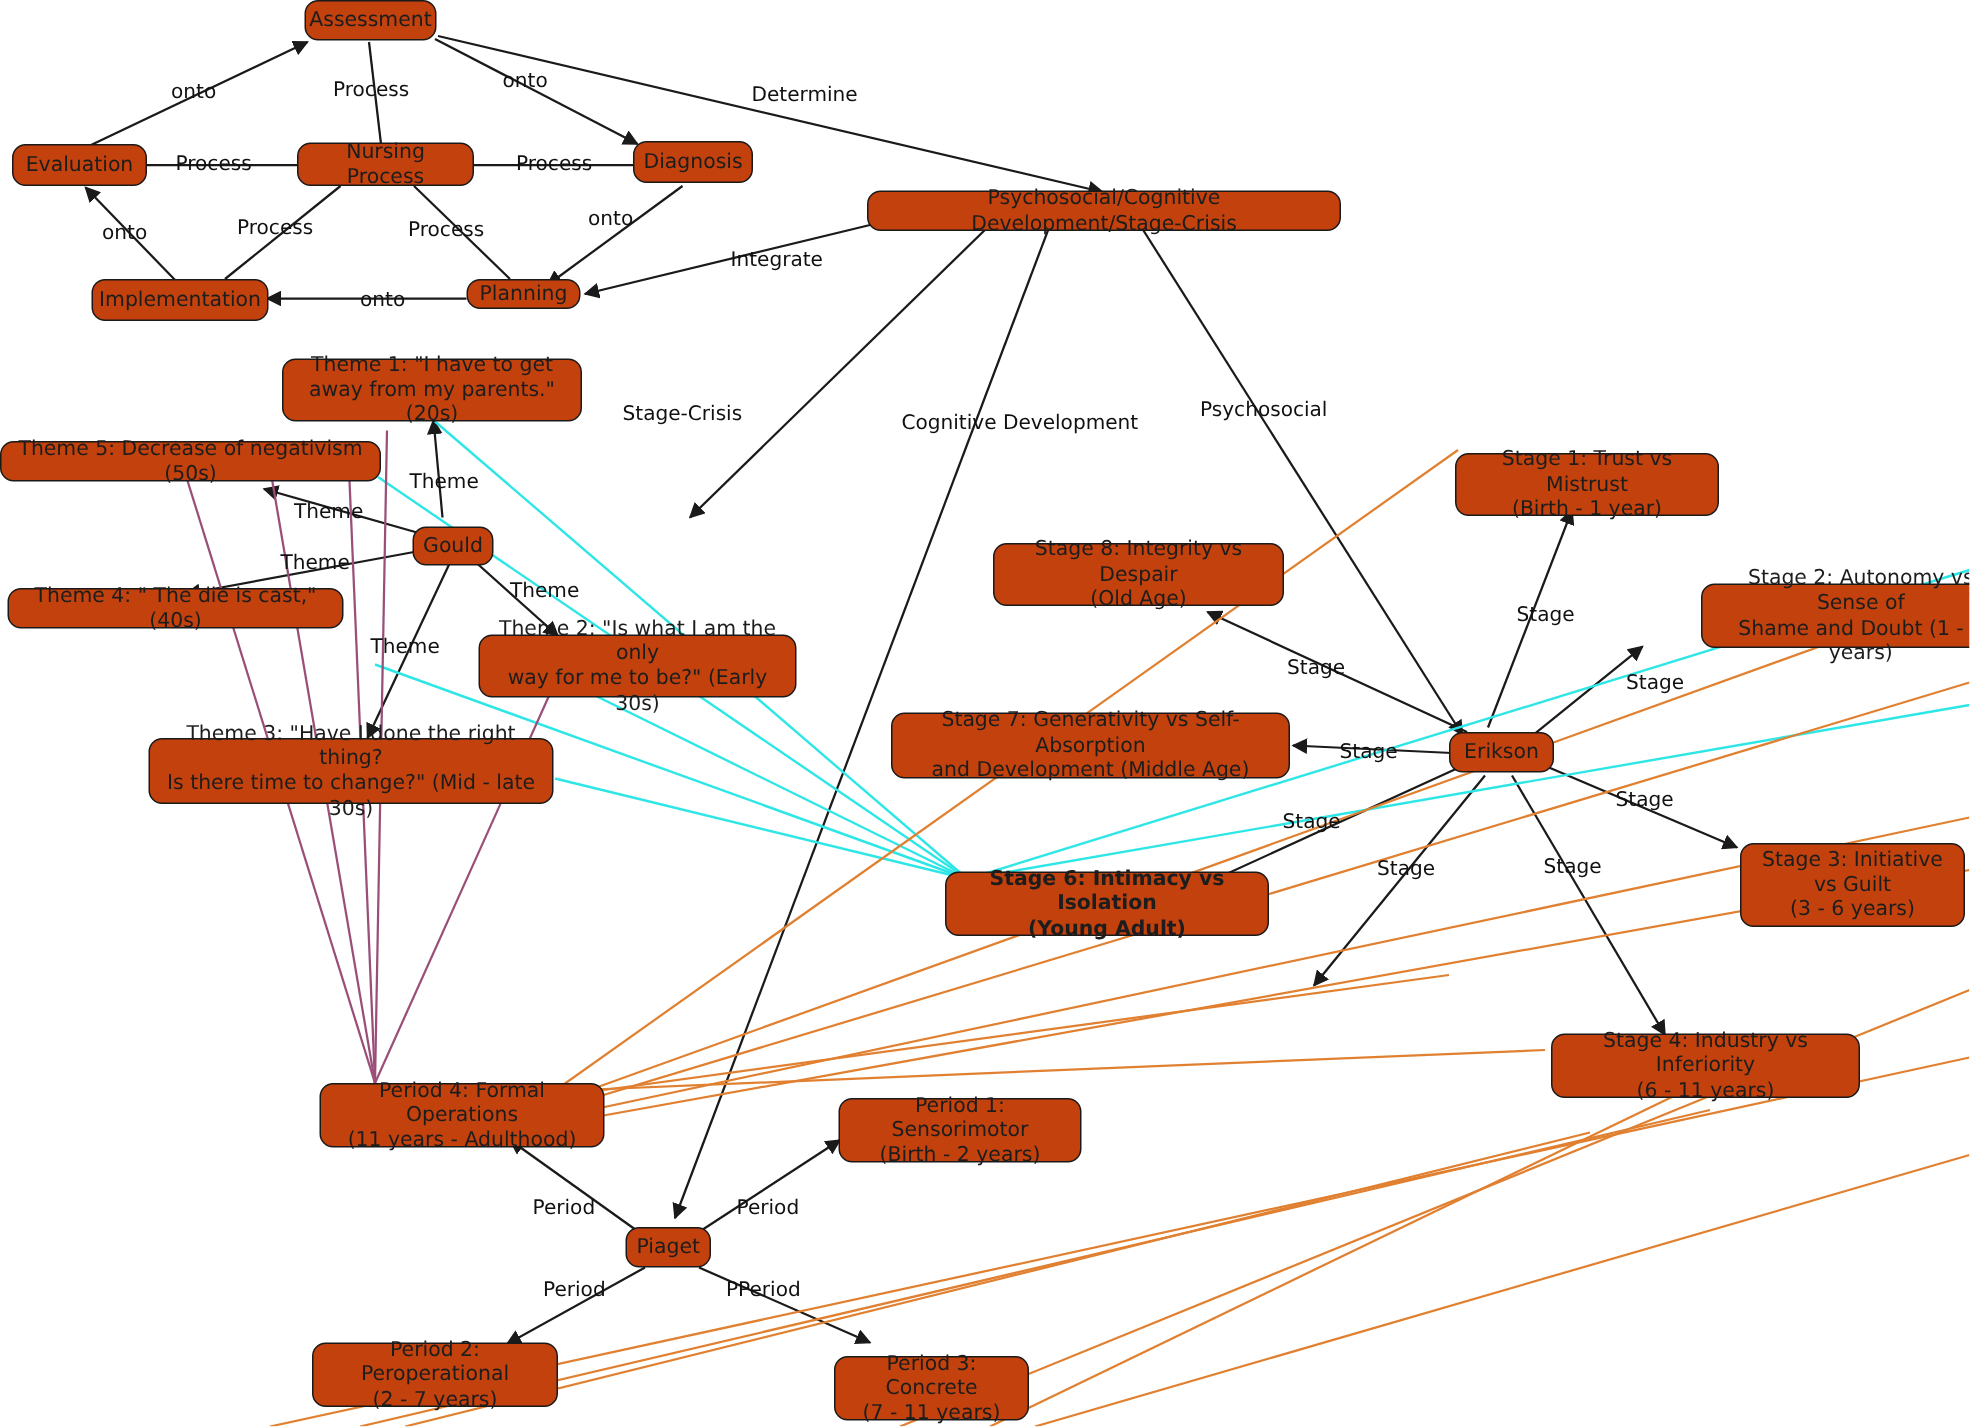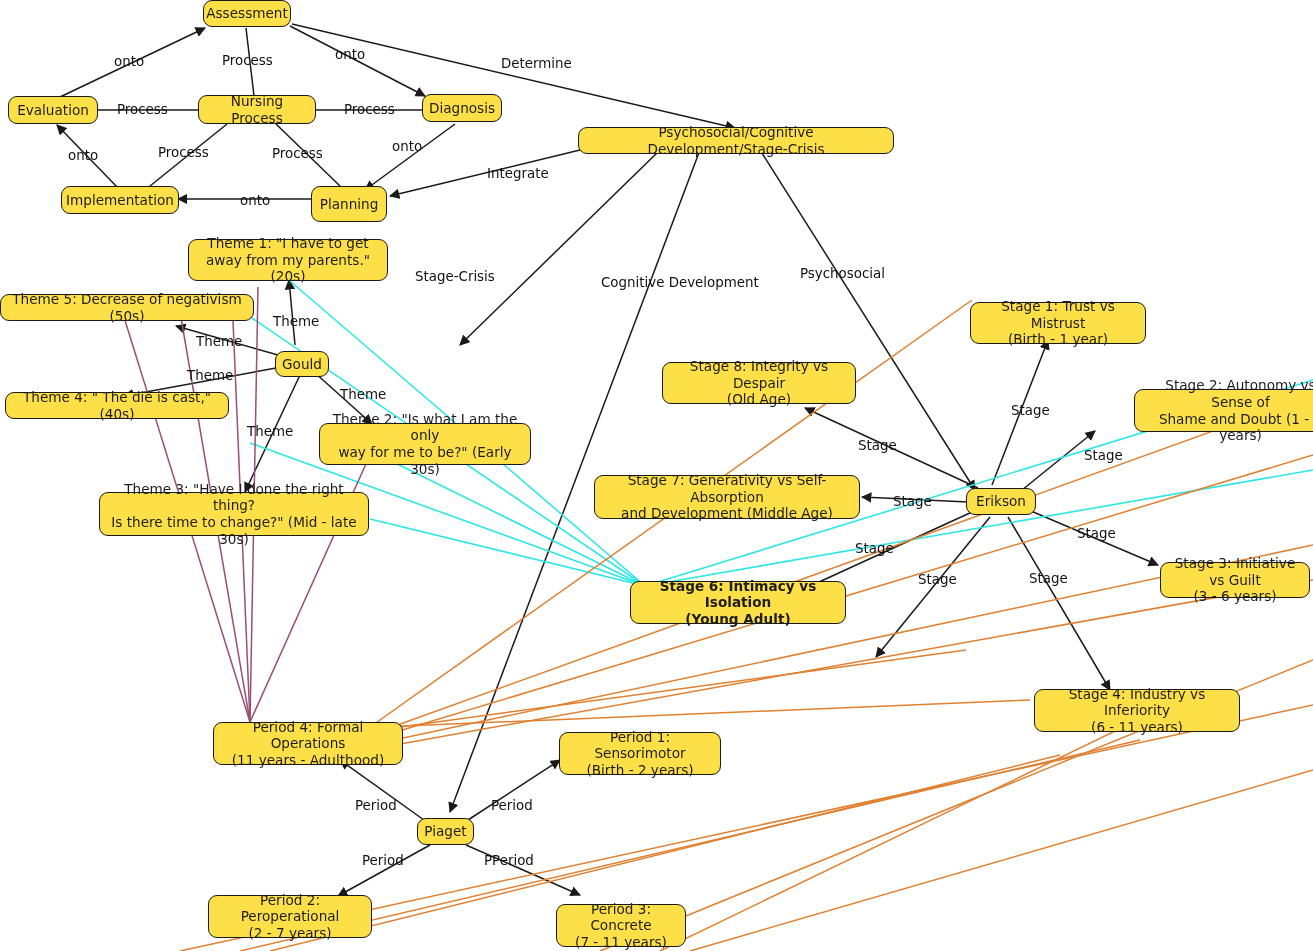--- a/index.html
+++ b/index.html
@@ -1,19 +1,19 @@
 <!DOCTYPE html>
 <html><head>
 <meta charset="utf-8">
 <style>
   html,body{margin:0;padding:0;background:#ffffff;}
   #stage{position:relative;width:1313px;height:951px;background:#ffffff;
          font-family:"DejaVu Sans","Liberation Sans",sans-serif;overflow:hidden;}
   svg.edges{position:absolute;left:0;top:0;width:1313px;height:951px;}
-  .node{position:absolute;box-sizing:border-box;background:#fde047;border:1.6px solid #1a1a1a;
+  .node{position:absolute;box-sizing:border-box;background:#c2410c;border:1.6px solid #1a1a1a;
         border-radius:9px;color:#1d1d1d;display:flex;align-items:center;justify-content:center;
         text-align:center;line-height:1.22;white-space:pre-line;padding:3px 8px;}
   .n-sm{font-size:13.6px;}
   .lbl{position:absolute;font-size:13.4px;color:#111;white-space:nowrap;}
 </style>
 </head>
 <body>
 
 <div id="stage">
 
@@ -101,21 +101,21 @@
   <div class="node n-sm" style="left:203px;top:0px;width:88px;height:27px;">Assessment</div>
 
   <div class="node n-sm" style="left:8px;top:96px;width:90px;height:28px;">Evaluation</div>
 
   <div class="node n-sm" style="left:198px;top:95px;width:118px;height:29px;">Nursing Process</div>
 
   <div class="node n-sm" style="left:422px;top:94px;width:80px;height:28px;">Diagnosis</div>
 
   <div class="node n-sm" style="left:61px;top:186px;width:118px;height:28px;">Implementation</div>
 
-  <div class="node n-sm" style="left:311px;top:186px;width:76px;height:36px;">Planning</div>
+  <div class="node n-sm" style="left:311px;top:186px;width:76px;height:20px;">Planning</div>
 
   <div class="node n-sm" style="left:578px;top:127px;width:316px;height:27px;">Psychosocial/Cognitive Development/Stage-Crisis</div>
 
   <div class="node n-sm" style="left:188px;top:239px;width:200px;height:42px;">Theme 1: "I have to get
 away from my parents." (20s)</div>
 
   <div class="node n-sm" style="left:0px;top:294px;width:254px;height:27px;">Theme 5: Decrease of negativism (50s)</div>
 
   <div class="node n-sm" style="left:5px;top:392px;width:224px;height:27px;">Theme 4: " The die is cast," (40s)</div>
 
@@ -136,21 +136,21 @@
   <div class="node n-sm" style="left:630px;top:581px;width:216px;height:43px;font-weight:bold;">Stage 6: Intimacy vs Isolation
 (Young Adult)</div>
 
 
   <div class="node n-sm" style="left:970px;top:302px;width:176px;height:42px;">Stage 1: Trust vs Mistrust
 (Birth - 1 year)</div>
 
   <div class="node n-sm" style="left:1098px;top:389px;width:213px;height:43px;margin-left:36px;">Stage 2: Autonomy vs Sense of
 Shame and Doubt (1 - 3 years)</div>
 
-  <div class="node n-sm" style="left:1160px;top:562px;width:150px;height:36px;">Stage 3: Initiative vs Guilt
+  <div class="node n-sm" style="left:1160px;top:562px;width:150px;height:56px;">Stage 3: Initiative vs Guilt
 (3 - 6 years)</div>
 
   <div class="node n-sm" style="left:1034px;top:689px;width:206px;height:43px;">Stage 4: Industry vs Inferiority
 (6 - 11 years)</div>
 
   <div class="node n-sm" style="left:966px;top:488px;width:70px;height:27px;">Erikson</div>
 
   <div class="node n-sm" style="left:165px;top:722px;width:190px;height:43px;margin-left:48px;">Period 4: Formal Operations
 (11 years - Adulthood)</div>
 

